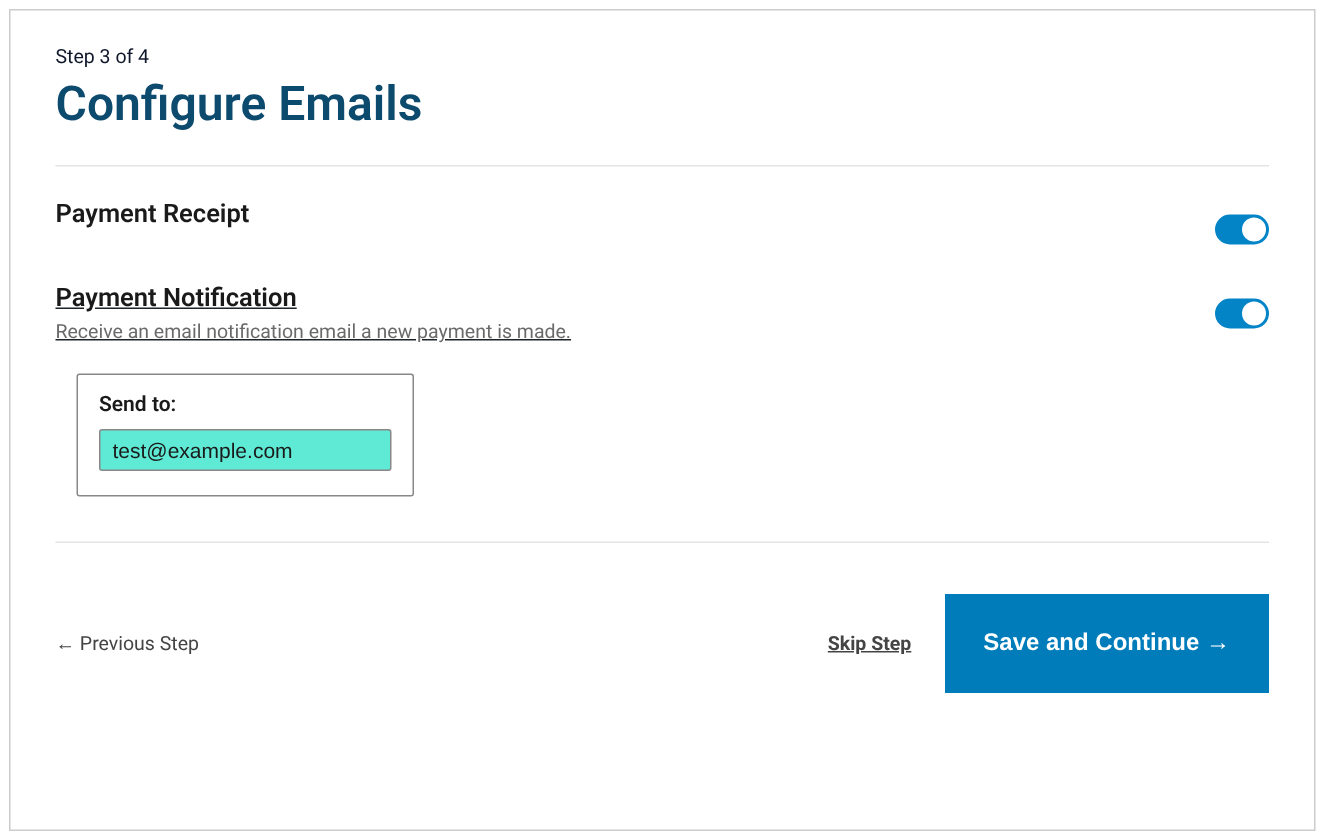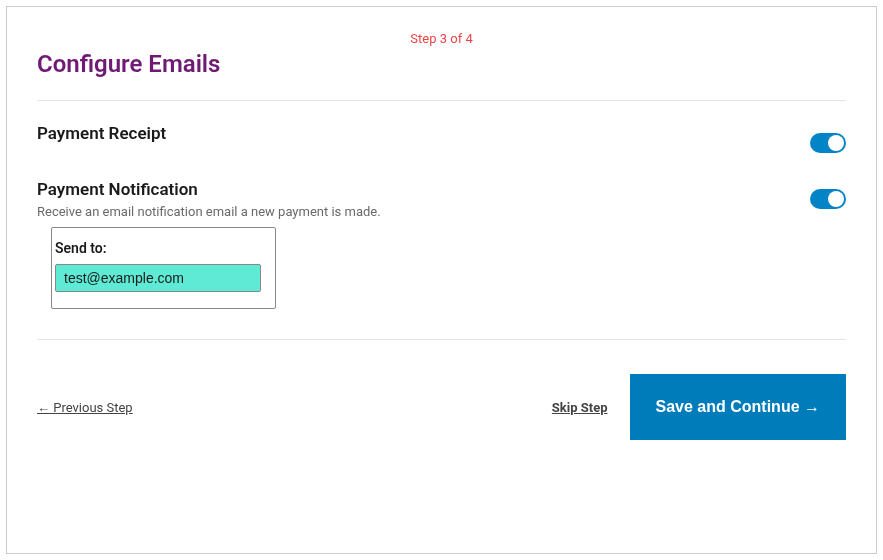--- a/index.html
+++ b/index.html
@@ -15,29 +15,28 @@
       height: 560px;
     }
     .container {
       border: 1px solid #ccc;
       margin: 6px;
       padding: 24px 30px;
       height: 548px;
       position: relative;
     }
     .step-label {
-      color: #ef4444;
+      color: #0f172a;
       font-size: 13px;
       margin-bottom: 4px;
-      text-align: center;
     }
     .page-title {
-      font-size: 24px;
+      font-size: 32px;
       font-weight: 600;
-      color: #701a75;
+      color: #0c4a6e;
       margin-bottom: 22px;
     }
     .divider {
       border: none;
       border-top: 1px solid #e4e4e4;
       margin-bottom: 22px;
     }
     .setting-row {
       display: flex;
       justify-content: space-between;
@@ -72,21 +71,21 @@
       right: 2px;
       top: 2px;
       width: 16px;
       height: 16px;
       background: #fff;
       border-radius: 50%;
     }
     .send-to-box {
       border: 1px solid #888;
       border-radius: 2px;
-      padding: 12px 14px 16px 3px;
+      padding: 12px 14px 16px 14px;
       margin-left: 14px;
       width: 225px;
       margin-top: -4px;
       margin-bottom: 30px;
     }
     .send-to-label {
       font-size: 14px;
       font-weight: 600;
       color: #1a1a1a;
       margin-bottom: 8px;
@@ -104,21 +103,20 @@
     .footer {
       border-top: 1px solid #e4e4e4;
       padding-top: 34px;
       display: flex;
       justify-content: space-between;
       align-items: center;
     }
     .prev-link {
       color: #444;
       font-size: 13px;
-      text-decoration: underline;
       cursor: pointer;
     }
     .footer-right {
       display: flex;
       align-items: center;
       gap: 22px;
     }
     .skip-link {
       color: #444;
       font-size: 13px;
@@ -147,21 +145,21 @@
   <div class="setting-row">
     <div class="setting-text">
       <div class="setting-title">Payment Receipt</div>
     </div>
     <div class="toggle">
       <div class="toggle-knob"></div>
     </div>
   </div>
 
 
-  <div class="setting-row" style="margin-bottom:12px;">
+  <div class="setting-row" style="margin-bottom:24px;text-decoration:underline;">
     <div class="setting-text">
       <div class="setting-title">Payment Notification</div>
       <div class="setting-desc">Receive an email notification email a new payment is made.</div>
     </div>
     <div class="toggle">
       <div class="toggle-knob"></div>
     </div>
   </div>
 
   <div class="send-to-box">

